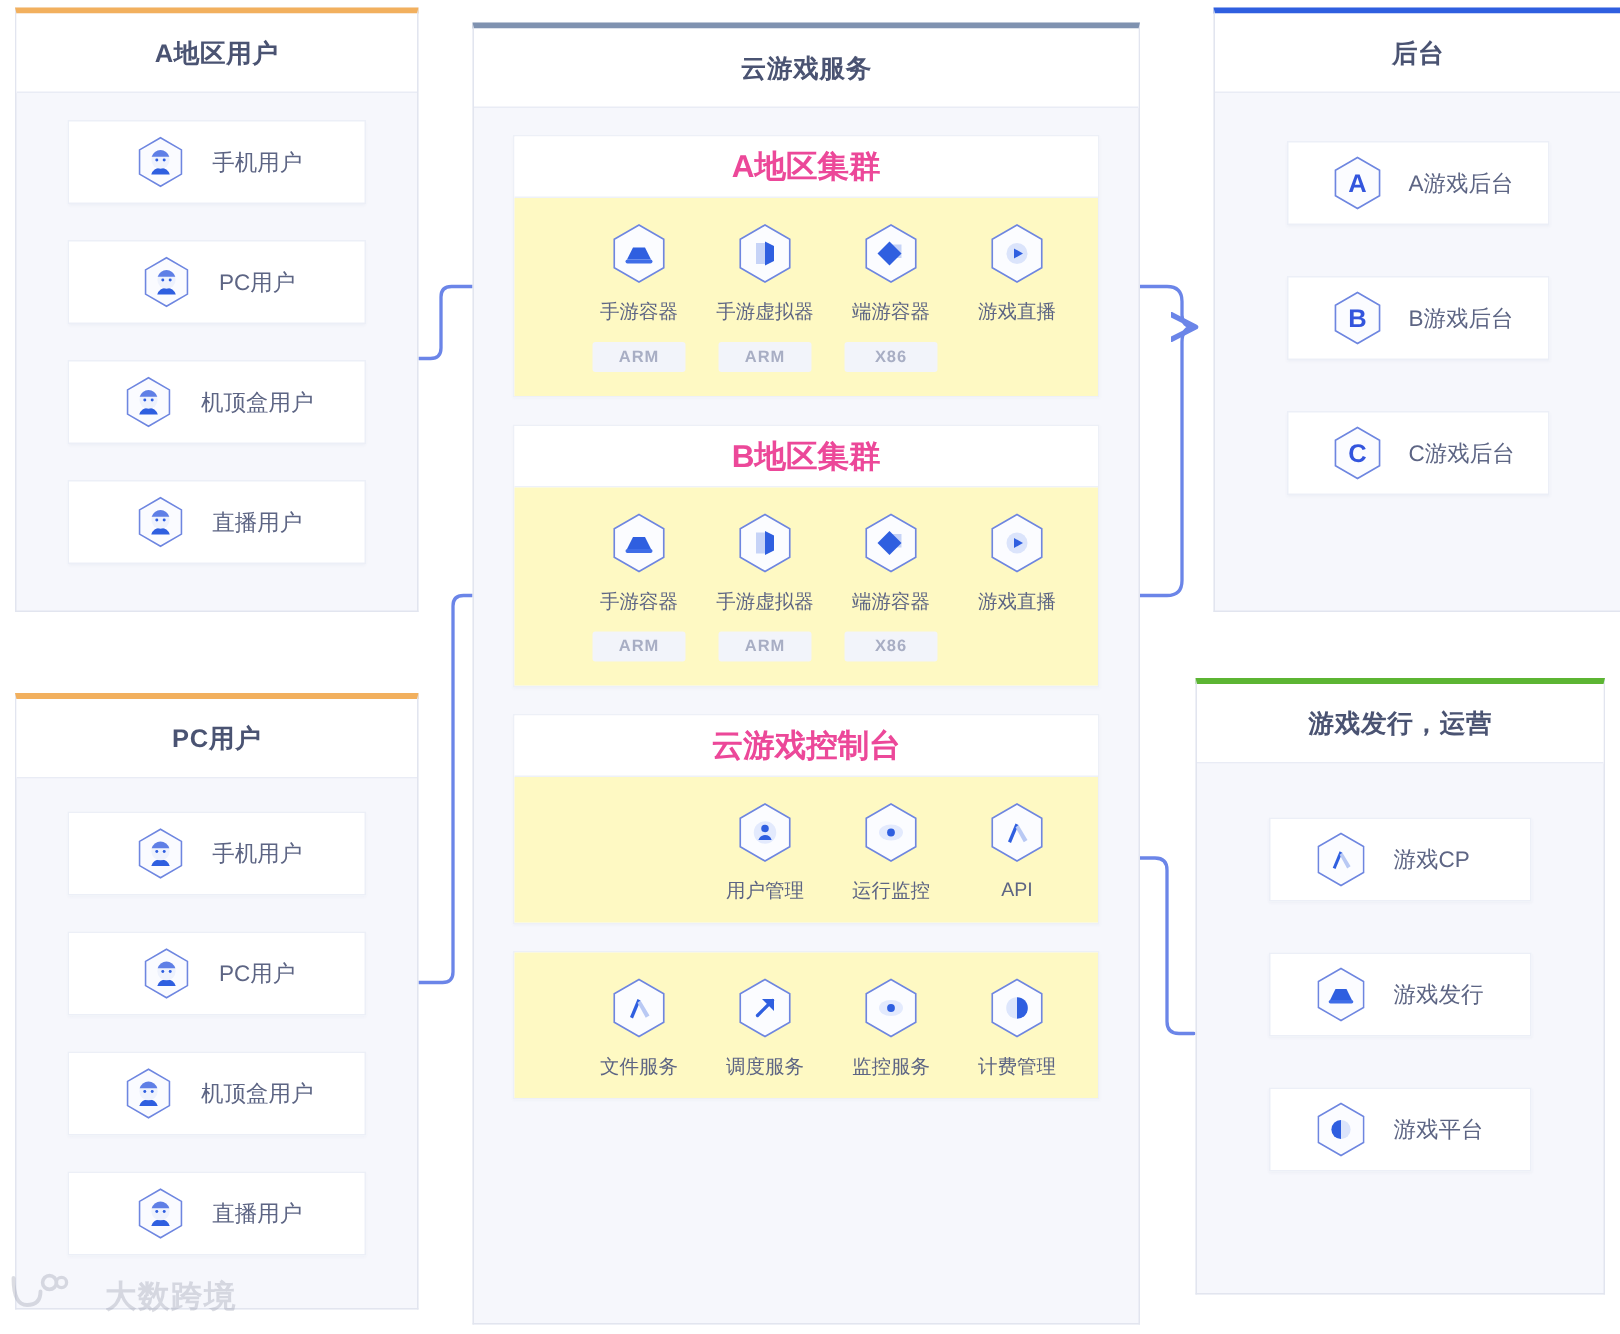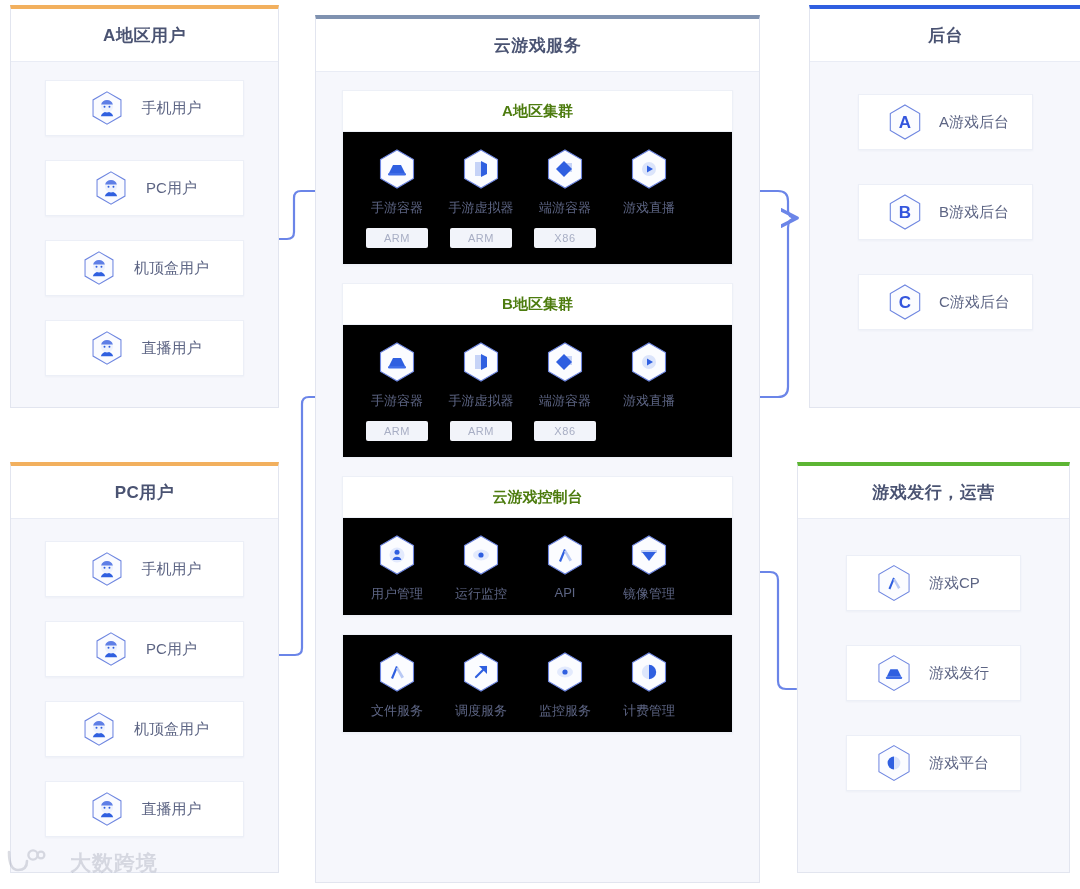--- a/index.html
+++ b/index.html
@@ -53,34 +53,34 @@
   .subcard {
     background: #ffffff;
     border: 1px solid #edf0f7;
     margin-bottom: 18px;
     box-shadow: 0 1px 2px rgba(80,95,140,.04);
   }
   .subcard-head {
     height: 41px; display: flex; align-items: center; justify-content: center;
     border-bottom: 1px solid #eef1f8; background: #ffffff;
   }
-  .subcard-title { font-size: 15px; font-weight: bold; color: #4d7c0f; }
+  .subcard-title { font-size: 21px; font-weight: bold; color: #ec4899; }
   .subcard-body {
-    background: #000000;
+    background: #fef9c3;
     padding: 14px 12px 16px 12px;
-    display: flex; justify-content: flex-start; align-items: flex-start;
+    display: flex; justify-content: flex-end; align-items: flex-start;
   }
   .node { width: 84px; display: flex; flex-direction: column; align-items: center; }
   .node-label { font-size: 13px; color: #5d6584; margin-top: 7px; white-space: nowrap; }
   .node-badge {
     margin-top: 11px;
     font-size: 11px; color: #a8aec4; letter-spacing: .6px;
     background: #f2f4fa; border-radius: 2px;
     width: 62px; height: 20px;
-    display: flex; align-items: center; justify-content: center;
+    display: flex; align-items: center; justify-content: center; font-weight: bold;
   }
   .node-badge.empty { background: transparent; color: transparent; }
 
   
   .rcard {
     background: #ffffff;
     border: 1px solid #eceff7;
     height: 56px;
     margin: 0 36px 34px 36px;
     display: flex; align-items: center; gap: 14px;
@@ -404,30 +404,20 @@
           <div class="node">
             <span class="hex">
               <svg width="46" height="46" viewBox="0 0 46 46">
                 <polygon points="23,4 39.5,13.5 39.5,32.5 23,42 6.5,32.5 6.5,13.5" fill="#fbfcff" stroke="#6e86e0" stroke-width="1.1"></polygon>
                 <path d="M17,29 L22,17 L24,18 L19,30 Z" fill="#2f5fe0"></path>
                 <path d="M24,18 L30,28 L27.5,29.5 L22,19.5 Z" fill="#b9c9f4"></path>
               </svg>
             </span>
             <span class="node-label">API</span>
           </div>
-          <div class="node">
-            <span class="hex">
-              <svg width="46" height="46" viewBox="0 0 46 46">
-                <polygon points="23,4 39.5,13.5 39.5,32.5 23,42 6.5,32.5 6.5,13.5" fill="#fbfcff" stroke="#6e86e0" stroke-width="1.1"></polygon>
-                <rect x="15" y="18" width="16" height="3" fill="#c6d3f7"></rect>
-                <polygon points="16,20 30,20 23,29" fill="#2f5fe0"></polygon>
-              </svg>
-            </span>
-            <span class="node-label">镜像管理</span>
-          </div>
         </div>
       </div>
 
       <div class="subcard">
         <div class="subcard-body" style="padding-bottom:12px;">
           <div class="node">
             <span class="hex">
               <svg width="46" height="46" viewBox="0 0 46 46">
                 <polygon points="23,4 39.5,13.5 39.5,32.5 23,42 6.5,32.5 6.5,13.5" fill="#fbfcff" stroke="#6e86e0" stroke-width="1.1"></polygon>
                 <path d="M17,29 L22,17 L24,18 L19,30 Z" fill="#2f5fe0"></path>
@@ -504,21 +494,21 @@
             <polygon points="20,3 34.7,11.5 34.7,28.5 20,37 5.3,28.5 5.3,11.5" fill="#fbfcff" stroke="#6e86e0" stroke-width="1.1"></polygon>
             <text class="letter" x="20" y="26" text-anchor="middle">C</text>
           </svg>
         </span>
         <span class="rcard-label">C游戏后台</span>
       </div>
 
     </div>
   </div>
 
-  <div class="panel" style="left:797px; top:462px; width:273px; height:411px; border-top-color:#5cb533;">
+  <div class="panel" style="left:797px; top:452px; width:273px; height:411px; border-top-color:#5cb533;">
     <div class="panel-head">
       <span class="panel-title">游戏发行，运营</span>
     </div>
     <div class="panel-body" style="padding-top:36px;">
 
       <div class="rcard">
         <span class="hex">
           <svg width="42" height="42" viewBox="0 0 46 46">
             <polygon points="23,4 39.5,13.5 39.5,32.5 23,42 6.5,32.5 6.5,13.5" fill="#fbfcff" stroke="#6e86e0" stroke-width="1.1"></polygon>
             <path d="M17,29 L22,17 L24,18 L19,30 Z" fill="#2f5fe0"></path>

